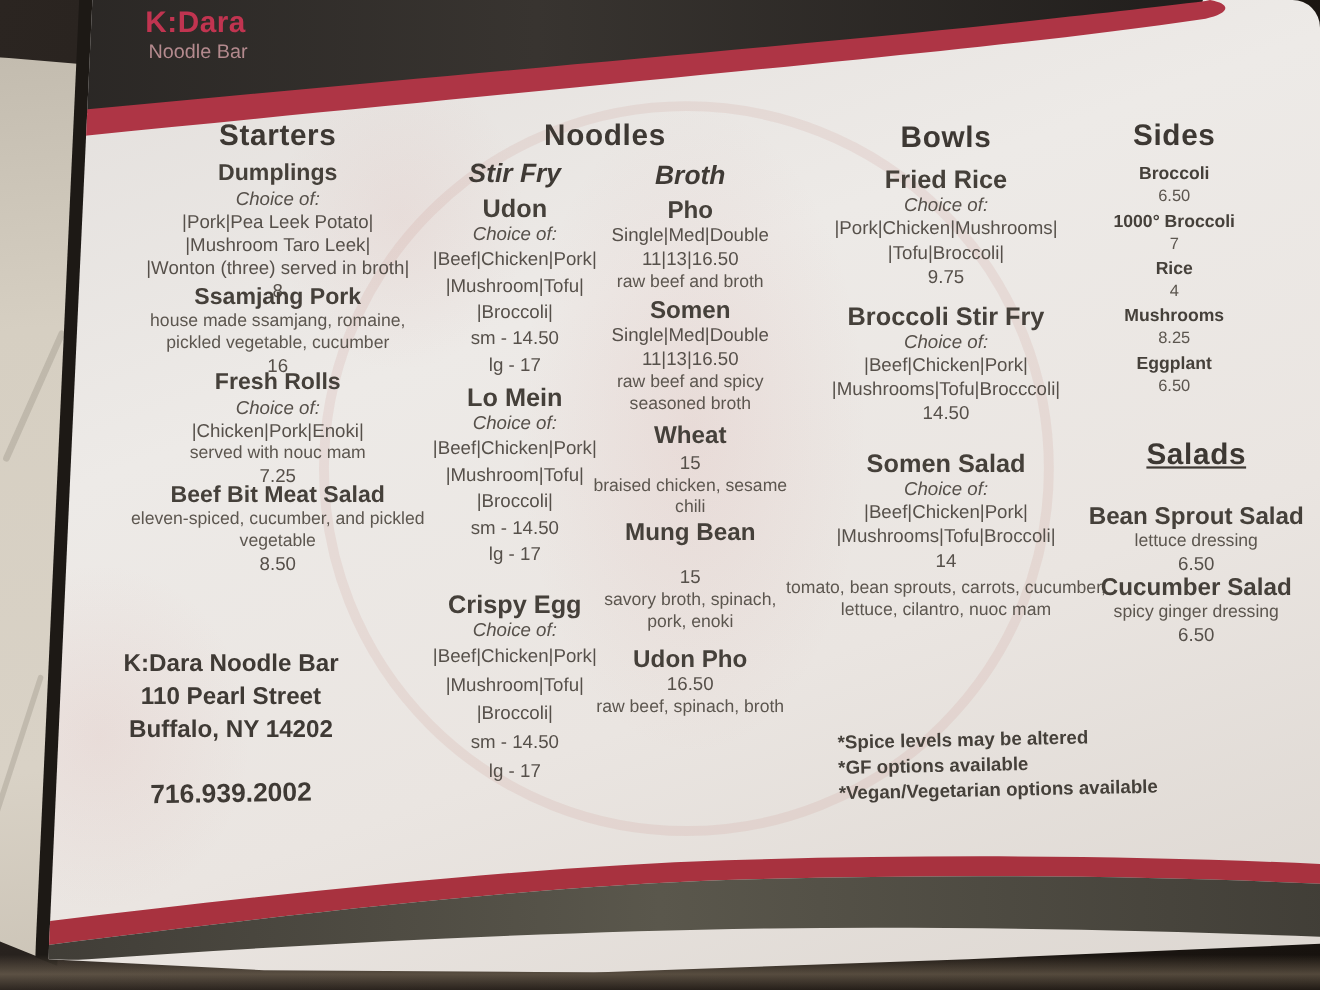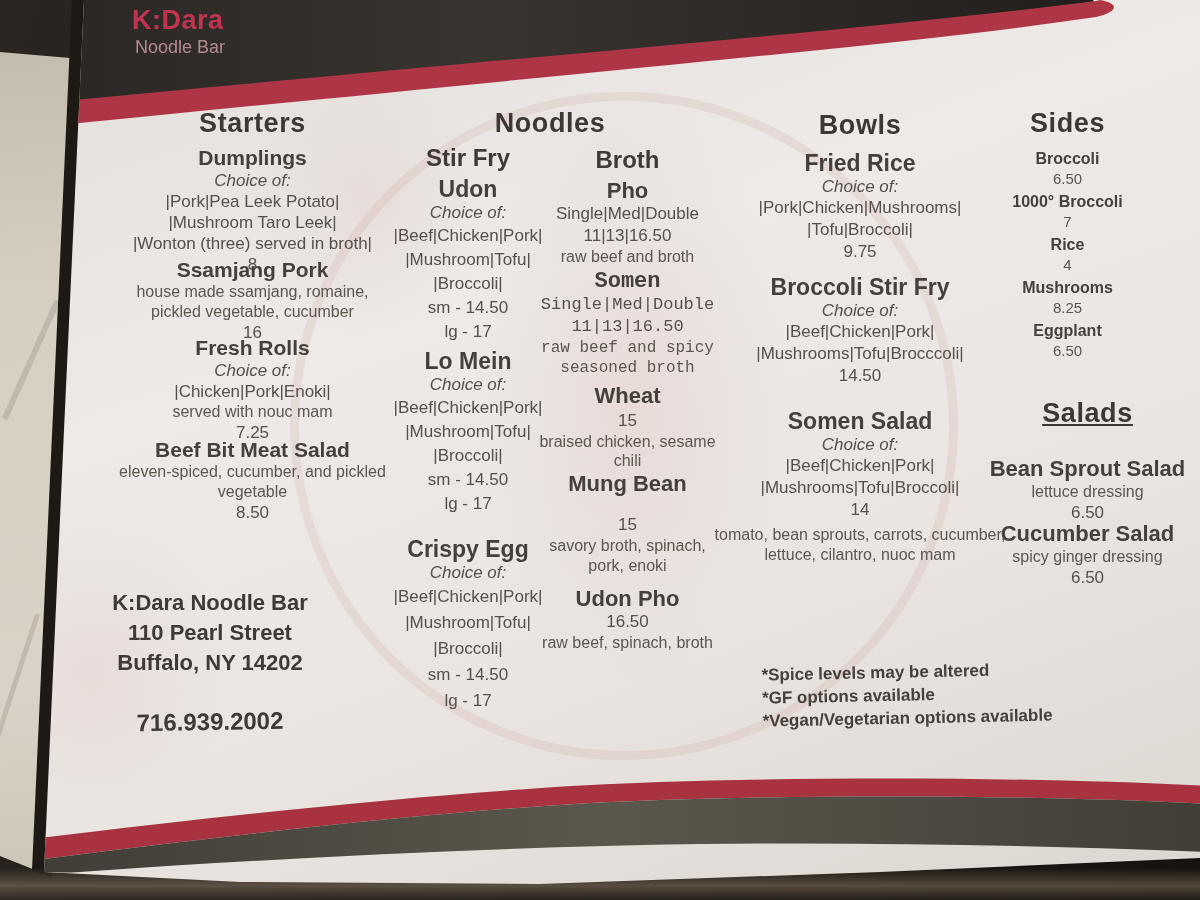--- a/index.html
+++ b/index.html
@@ -22,35 +22,36 @@
   }
   .table-edge{
     position:absolute;left:0;top:868px;width:1200px;height:32px;z-index:1;
     background:linear-gradient(180deg,rgba(130,115,95,0) 0%,rgba(155,138,114,.45) 55%,rgba(60,50,40,.25) 100%);
   }
   
   .page{
     position:absolute;inset:0;z-index:2;
     clip-path:polygon(84px 0,1200px 0,1200px 858px,880px 872px,540px 884px,240px 882px,44px 872px,64px 430px);
     background:linear-gradient(160deg,#e2dedb 0%,#edeae7 35%,#eae5e1 65%,#dcd6d0 100%);
+    border-radius:25px;
   }
   .band{position:absolute;left:0;width:1200px;}
   .brand-title{position:absolute;left:132px;top:5px;font-size:27px;font-weight:bold;color:#c13450;letter-spacing:.5px;z-index:5;}
   .brand-sub{position:absolute;left:135px;top:37px;font-size:18px;color:#b48a8e;z-index:5;}
   
   .wm-ring{position:absolute;left:290px;top:92px;width:650px;height:650px;border-radius:50%;
     border:9px solid rgba(193,122,116,.13);z-index:3;}
   .wm-blob{position:absolute;z-index:3;border-radius:50%;}
   .b1{left:470px;top:90px;width:320px;height:600px;background:radial-gradient(ellipse at center,rgba(205,125,120,.12) 0%,rgba(205,125,120,0) 70%);}
   .b2{left:250px;top:60px;width:230px;height:280px;background:radial-gradient(ellipse at center,rgba(205,125,120,.09) 0%,rgba(205,125,120,0) 70%);}
   .b3{left:-50px;top:510px;width:280px;height:320px;background:radial-gradient(ellipse at center,rgba(205,125,120,.10) 0%,rgba(205,125,120,0) 70%);}
   
   .tcol,.item,.sec{position:absolute;text-align:center;z-index:6;color:#4e4841;}
   .sec-title{font-size:27px;font-weight:bold;color:#3d3833;letter-spacing:.6px;}
-  .sub-title{font-size:24px;font-weight:bold;color:#3f3a35;}
+  .sub-title{font-size:24px;font-weight:bold;color:#3f3a35;font-style:italic;}
   .iname{font-size:21px;font-weight:bold;line-height:24px;color:#45403a;}
   .iname-lg{font-size:23px;font-weight:bold;line-height:26px;color:#45403a;}
   .iname-b{font-size:22px;font-weight:bold;line-height:25px;color:#45403a;}
   .choice{font-style:italic;font-size:17px;line-height:21px;color:#56504a;}
   .choice2{font-style:italic;font-size:17px;line-height:22px;color:#56504a;}
   .opt{font-size:17px;line-height:21px;color:#56504a;}
   .opt24{font-size:17px;line-height:24px;color:#56504a;}
   .opt26{font-size:17px;line-height:26px;color:#56504a;}
   .opt22{font-size:17px;line-height:22px;color:#56504a;}
   .desc{font-size:16px;line-height:20px;color:#5c564f;}
@@ -185,21 +186,21 @@
 
   <div class="sec sub-title" style="left:535px;top:146px;width:185px;">Broth</div>
 
   <div class="item" style="left:535px;top:178px;width:185px;">
     <div class="iname-b">Pho</div>
     <div class="opt22">Single|Med|Double</div>
     <div class="price22">11|13|16.50</div>
     <div class="desc">raw beef and broth</div>
   </div>
 
-  <div class="item" style="left:535px;top:269px;width:185px;font-family:Liberation Mono, monospace;">
+  <div class="item" style="left:535px;top:269px;width:185px;">
     <div class="iname-b">Somen</div>
     <div class="opt22">Single|Med|Double</div>
     <div class="price22">11|13|16.50</div>
     <div class="desc">raw beef and spicy</div>
     <div class="desc">seasoned broth</div>
   </div>
 
   <div class="item" style="left:535px;top:383px;width:185px;">
     <div class="iname-b">Wheat</div>
     <div class="price22" style="margin-top:2px;">15</div>

